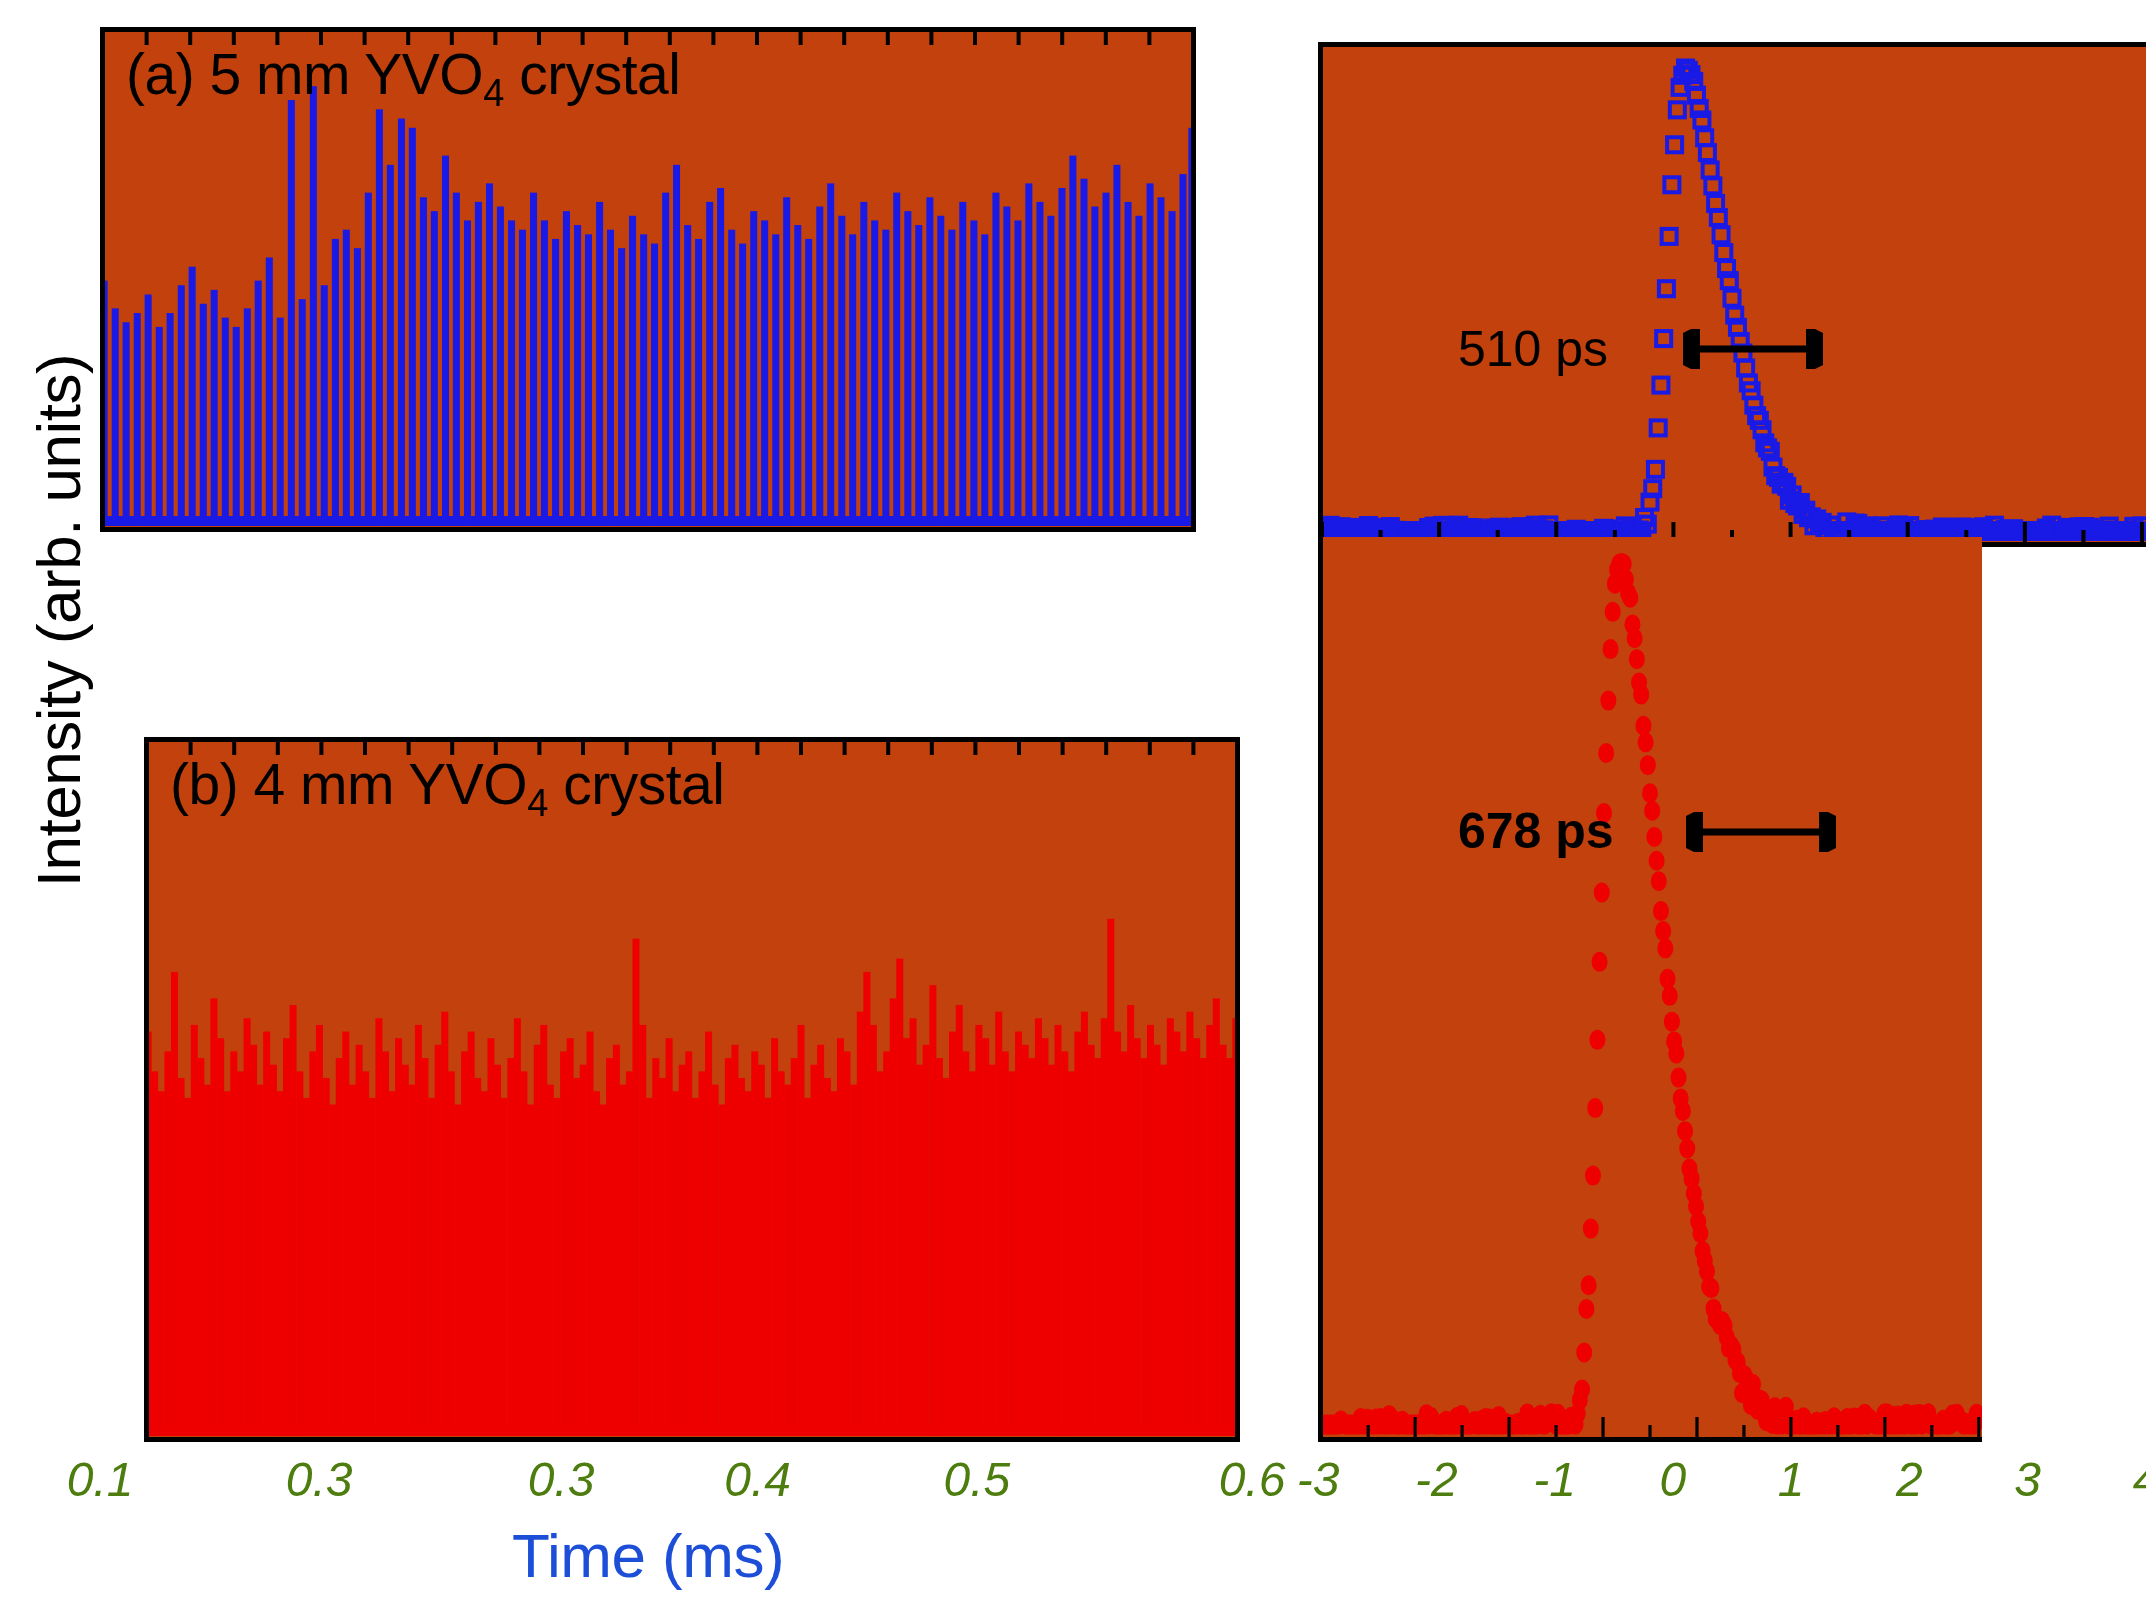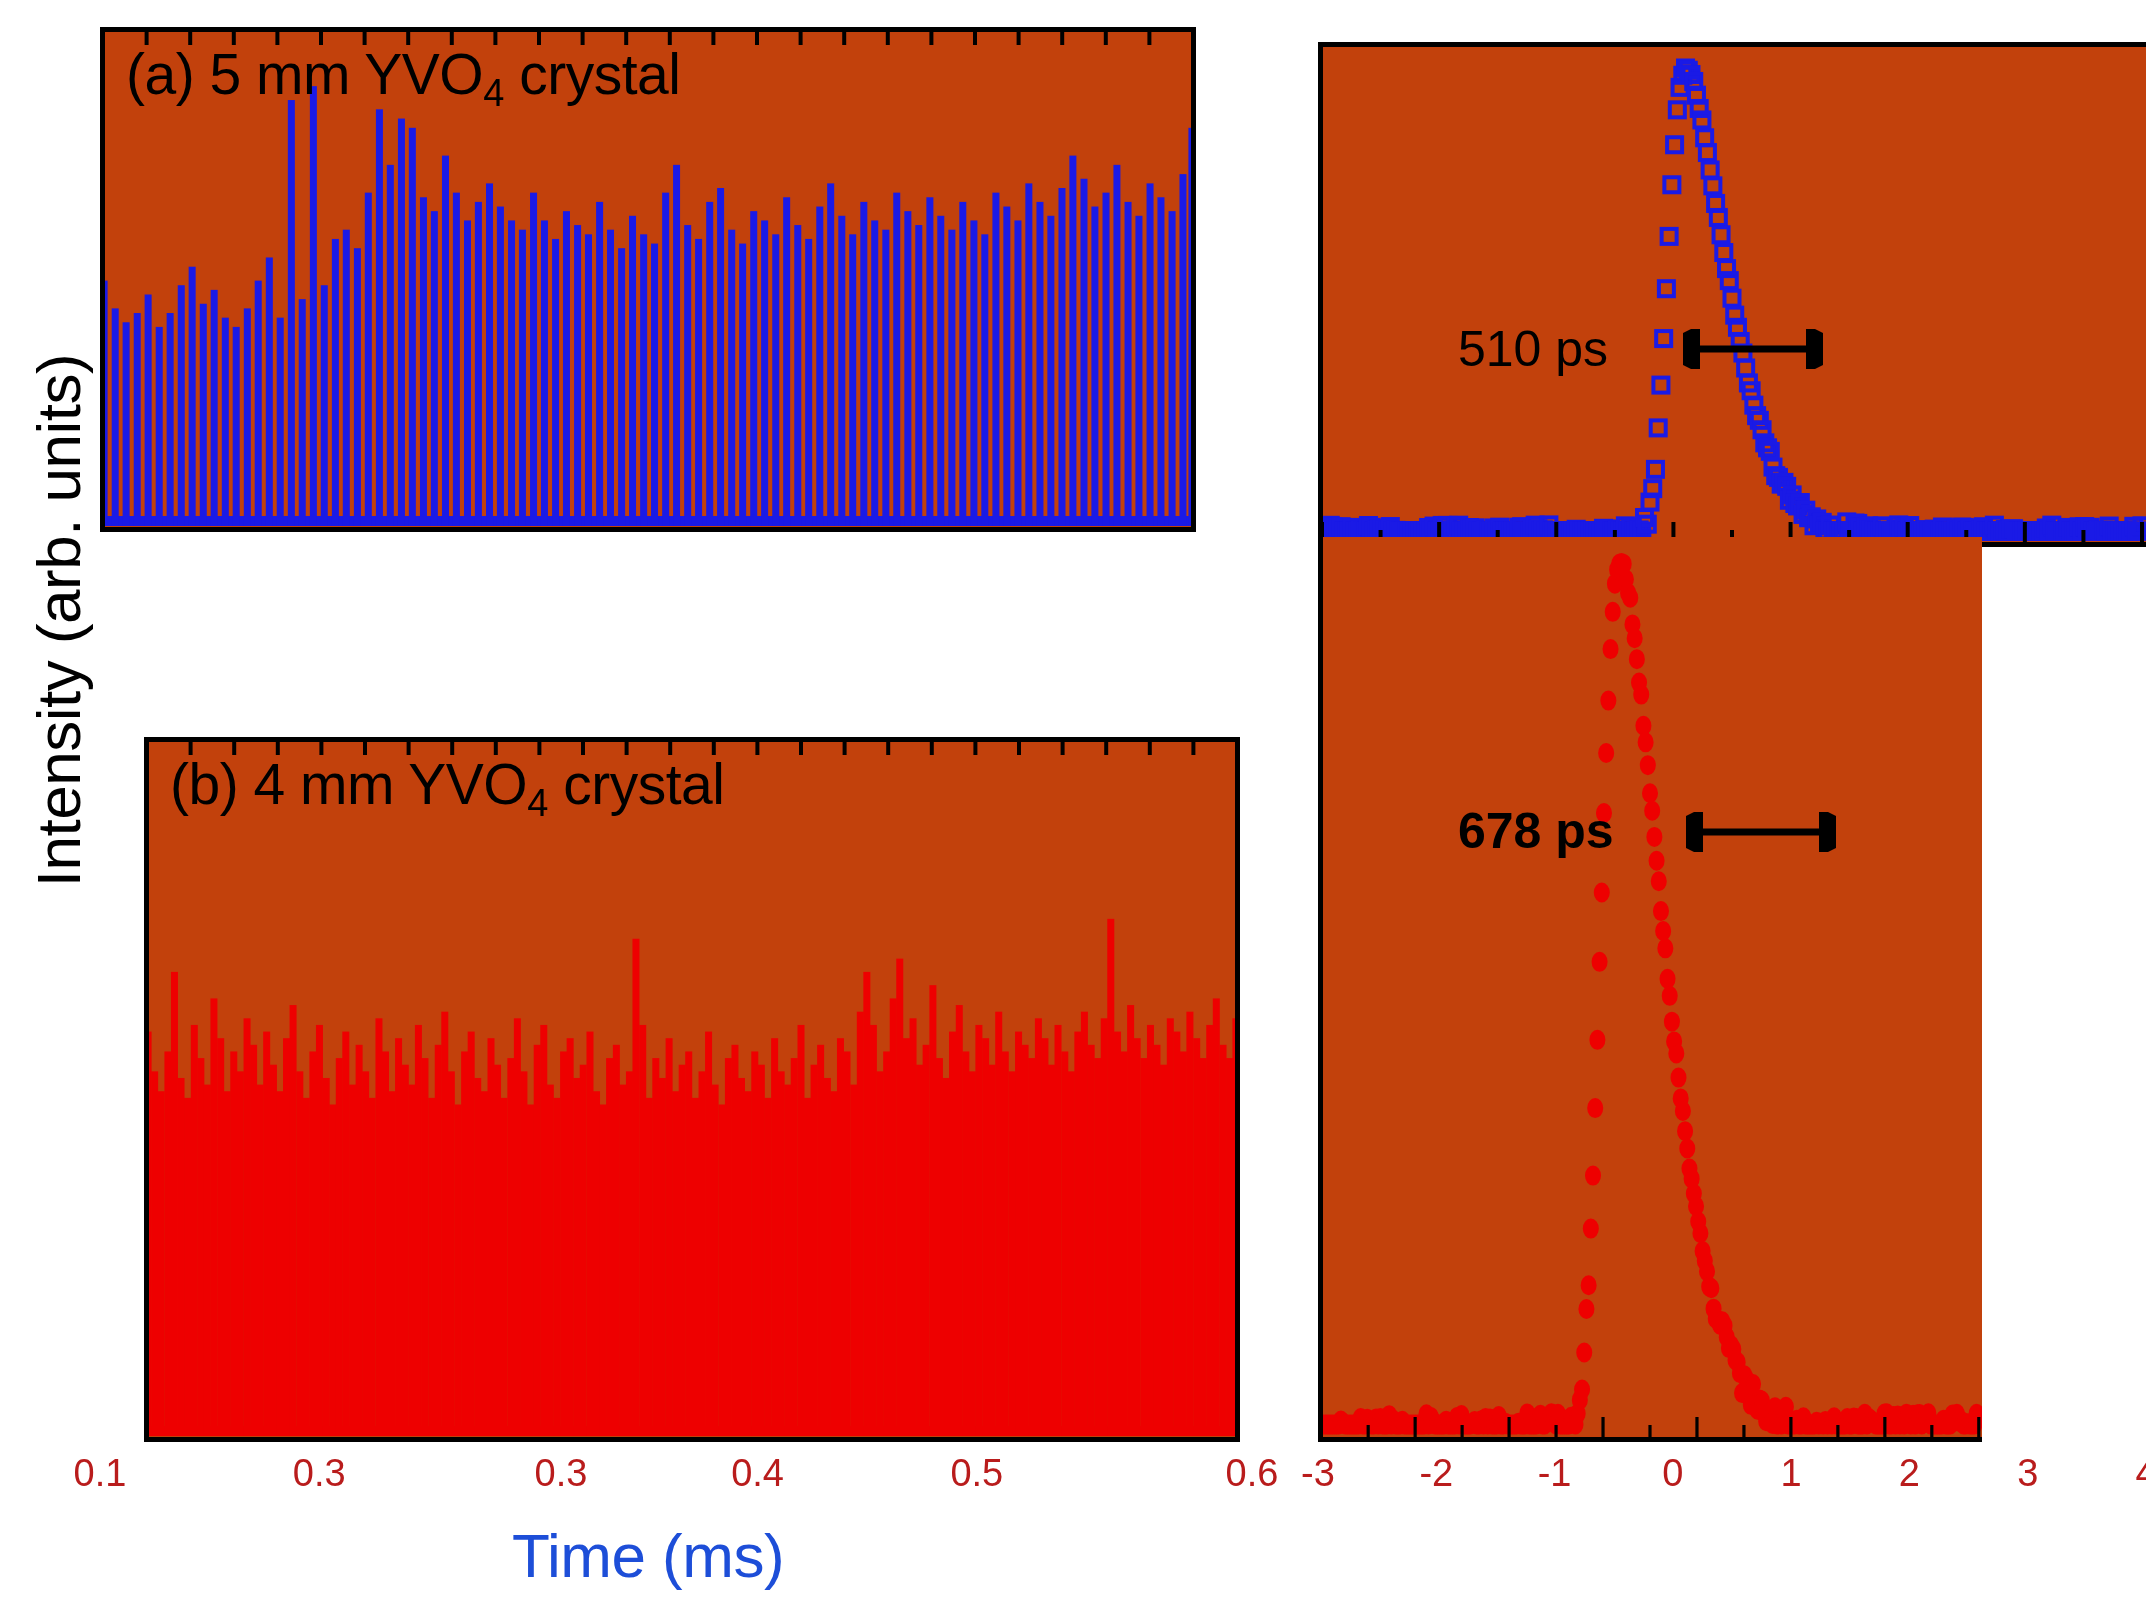--- a/index.html
+++ b/index.html
@@ -23,22 +23,22 @@
   .plotsvg{display:block;width:100%;height:100%;}
 
   .panel-label{
     position:absolute; left:26px; top:14px;
     font-size:57px; color:#000; white-space:nowrap; letter-spacing:-0.5px;
   }
   .panel-label sub{font-size:38px;vertical-align:baseline;position:relative;top:12px;}
 
   .xticklabels{position:absolute;font-size:0;}
   .xticklabels span{
-    position:absolute; font-size:38px; color:#b91c1c;
-    transform:translateX(-50%); white-space:nowrap;
+    position:absolute; font-size:48px; color:#4d7c0f;
+    transform:translateX(-50%); white-space:nowrap;font-style:italic;
   }
 
   .axis-title{
     position:absolute; font-size:62px; color:#1d4ed8; text-align:center;
     white-space:nowrap; letter-spacing:-0.5px;
   }
 
   .anno{
     position:absolute; font-size:50px; color:#000; white-space:nowrap;
   }

